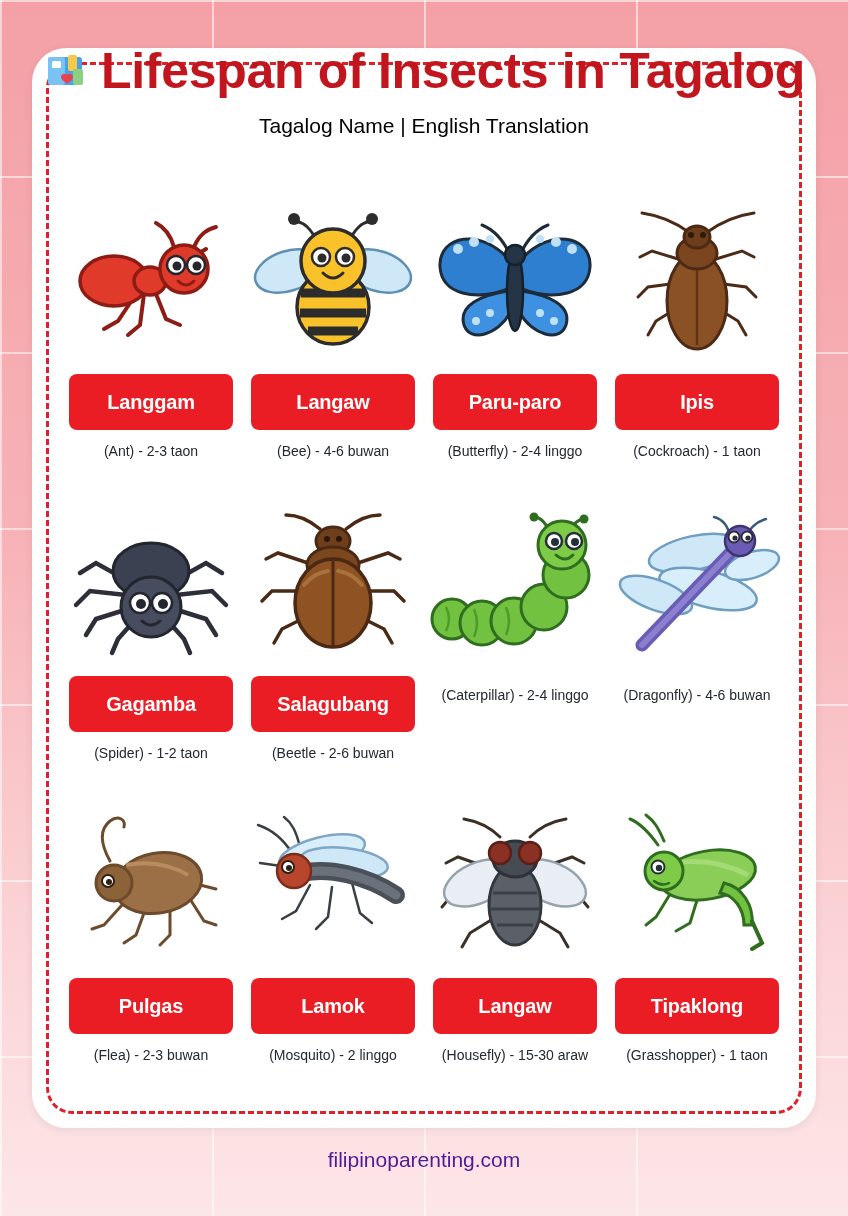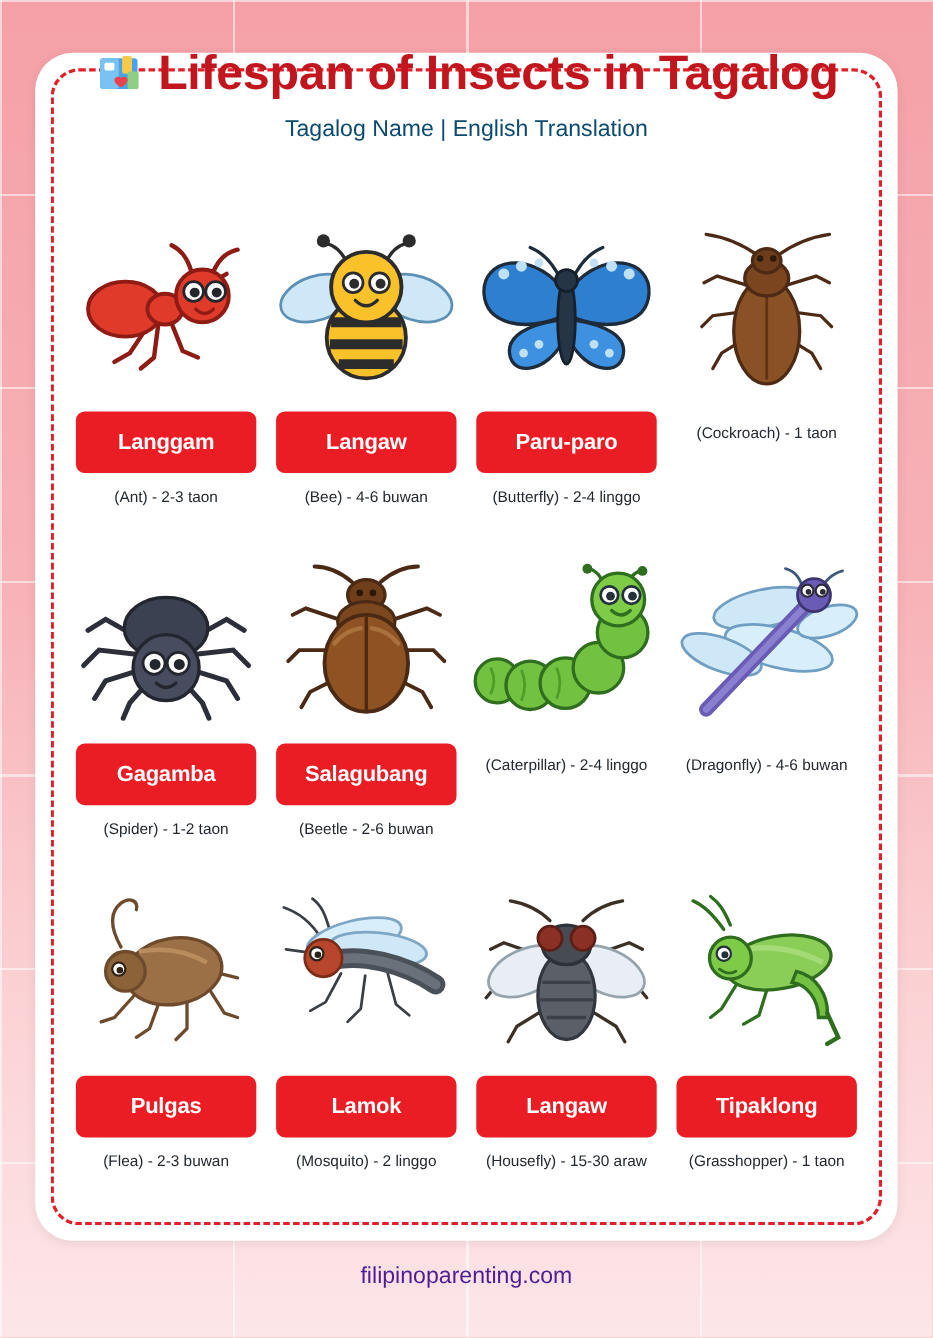--- a/index.html
+++ b/index.html
@@ -50,31 +50,31 @@
     left: 0; right: 0; top: 42px;
     text-align: center;
   }
   .title-row {
     display: flex;
     align-items: center;
     justify-content: center;
     gap: 14px;
   }
   .title {
-    font-size: 44px;
+    font-size: 50px;
     font-weight: bold;
     color: #c2161f;
     letter-spacing: -0.3px;
     white-space: nowrap;
   }
   .book-icon { width: 44px; height: 44px; flex: 0 0 auto; }
   .subtitle {
     margin-top: 14px;
     font-size: 21px;
-    color: #0c4a6e;
+    color: #000000;
     font-weight: 500;
   }
   .grid {
     position: absolute;
     left: 60px;
     top: 196px;
     width: 728px;
     display: grid;
     grid-template-columns: repeat(4, 182px);
     grid-template-rows: repeat(3, 302px);
@@ -250,20 +250,21 @@
           <path d="M100 96 L126 112 L134 126"></path>
         </g>
         <ellipse cx="85" cy="92" rx="30" ry="48" fill="#8a5125" stroke="#4d2a15" stroke-width="3"></ellipse>
         <path d="M85 46 v90" stroke="#5e3318" stroke-width="2.5"></path>
         <ellipse cx="85" cy="44" rx="20" ry="16" fill="#7a451f" stroke="#4d2a15" stroke-width="3"></ellipse>
         <ellipse cx="85" cy="28" rx="13" ry="11" fill="#6e3d1b" stroke="#4d2a15" stroke-width="3"></ellipse>
         <circle cx="79" cy="26" r="3" fill="#2c1a0c"></circle>
         <circle cx="91" cy="26" r="3" fill="#2c1a0c"></circle>
       </svg>
     </div>
+    <div class="name-badge">Ipis</div>
     <div class="meaning">(Cockroach) - 1 taon</div>
   </div>
 
   <div class="cell">
     <div class="art">
       <svg viewBox="0 0 170 150" width="170" height="150">
         <g stroke="#2c2f3a" stroke-width="4.5" fill="none" stroke-linecap="round">
           <path d="M62 70 L30 52 L14 62"></path>
           <path d="M60 84 L24 80 L10 94"></path>
           <path d="M62 98 L30 108 L20 124"></path>

